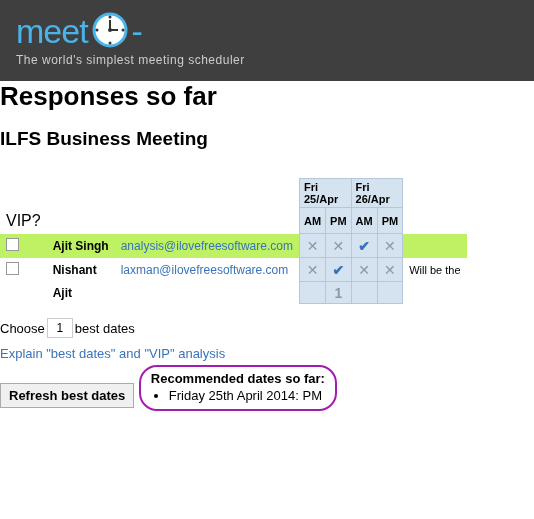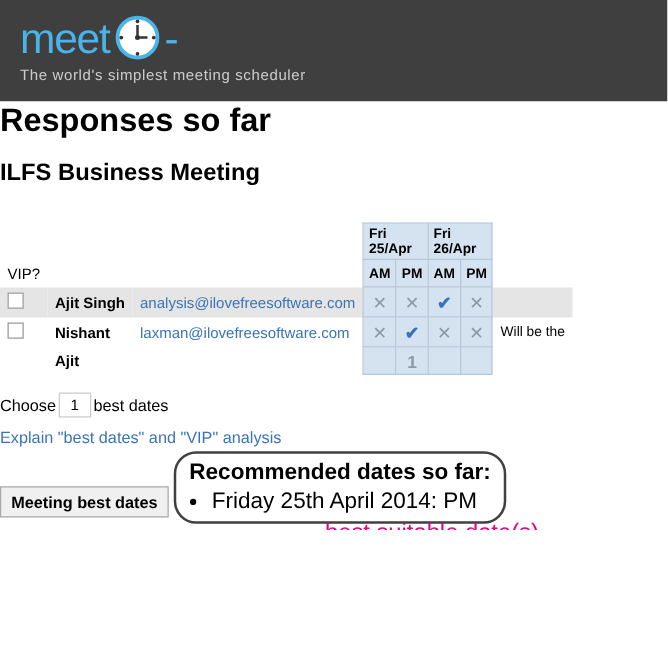--- a/index.html
+++ b/index.html
@@ -10,33 +10,33 @@
 .logo-o { display: flex; align-items: center; }
 .logo-o svg { vertical-align: middle; }
 .tagline { color: #ccc; font-size: 12px; margin-top: 2px; letter-spacing: 0.5px; }
 .content { }
 h1 { font-size: 26px; font-weight: bold; margin-bottom: 16px; }
 h2 { font-size: 19px; font-weight: bold; margin-bottom: 28px; }
 table { border-collapse: collapse; font-size: 12px; }
 th, td { padding: 4px 6px; text-align: left; }
 .date-col { background: #d5e3f0; border: 1px solid #b5c8db; text-align: left; font-size: 11px; padding: 2px 4px; }
 .date-header { font-weight: bold; }
-.vip-h { font-size: 12px; font-weight: normal; padding-bottom: 4px; }
+.vip-h { font-size: 16px; font-weight: normal; padding-bottom: 4px; }
 .chk { width: 13px; height: 13px; border: 1px solid #999; background: #fff; display: inline-block; }
-.row-alt { background: #e5e5e5; }
+.row-alt { background: #bef264; }
 .name { font-weight: bold; }
 .email { color: #3a74b8; }
 .mark { text-align: center; color: #8a98a8; font-size: 14px; width: 24px; }
 .mark-check { color: #3a74b8; font-weight: bold; }
 .rank-row td { font-weight: bold; }
 .choose { margin: 14px 0 8px; font-size: 13px; display: flex; align-items: center; gap: 2px; }
 .choose input { width: 26px; height: 20px; border: 1px solid #ccc; text-align: center; font-size: 12px; }
 .explain { color: #3a74b8; font-size: 13px; cursor: pointer; }
 .refresh-btn { margin: 10px 0; padding: 4px 8px; font-size: 13px; font-weight: bold; background: #f0f0f0; border: 1px solid #aaa; cursor: pointer; font-family: inherit; }
-.rec-box { border: 2px solid #404040; border-radius: 18px; padding: 4px 10px 6px; display: inline-block; font-size: 18px; margin-top: 4px; }
+.rec-box { border: 2px solid #a21caf; border-radius: 18px; padding: 4px 10px 6px; display: inline-block; font-size: 13px; margin-top: 4px; }
 .rec-title { font-weight: bold; }
 .rec-list { margin-left: 18px; margin-top: 2px; }
 .annotation { position: absolute; color: #e6007e; font-size: 19px; font-weight: 500; text-align: right; line-height: 1.2; pointer-events: none; }
 .arrow { position: absolute; pointer-events: none; }
 .main-wrap { position: relative; }
 .note { font-size: 11px; }
 </style>
 </head>
 <body>
 
@@ -128,21 +128,21 @@
     </table>
 
   <div class="choose">
     <span>Choose</span>
     <input type="text" value="1" style="">
     <span>best dates</span>
   </div>
 
   <div class="explain">Explain "best dates" and "VIP" analysis</div>
 
-  <button class="refresh-btn">Meeting best dates</button>
+  <button class="refresh-btn">Refresh best dates</button>
 
   <div class="rec-box">
     <div class="rec-title">Recommended dates so far:</div>
     <ul class="rec-list">
       <li>Friday 25th April 2014: PM</li>
     </ul>
   </div>
 
   <div class="annotation" style="left:260px; top:335px;">
     <div>best suitable date(s)</div>

